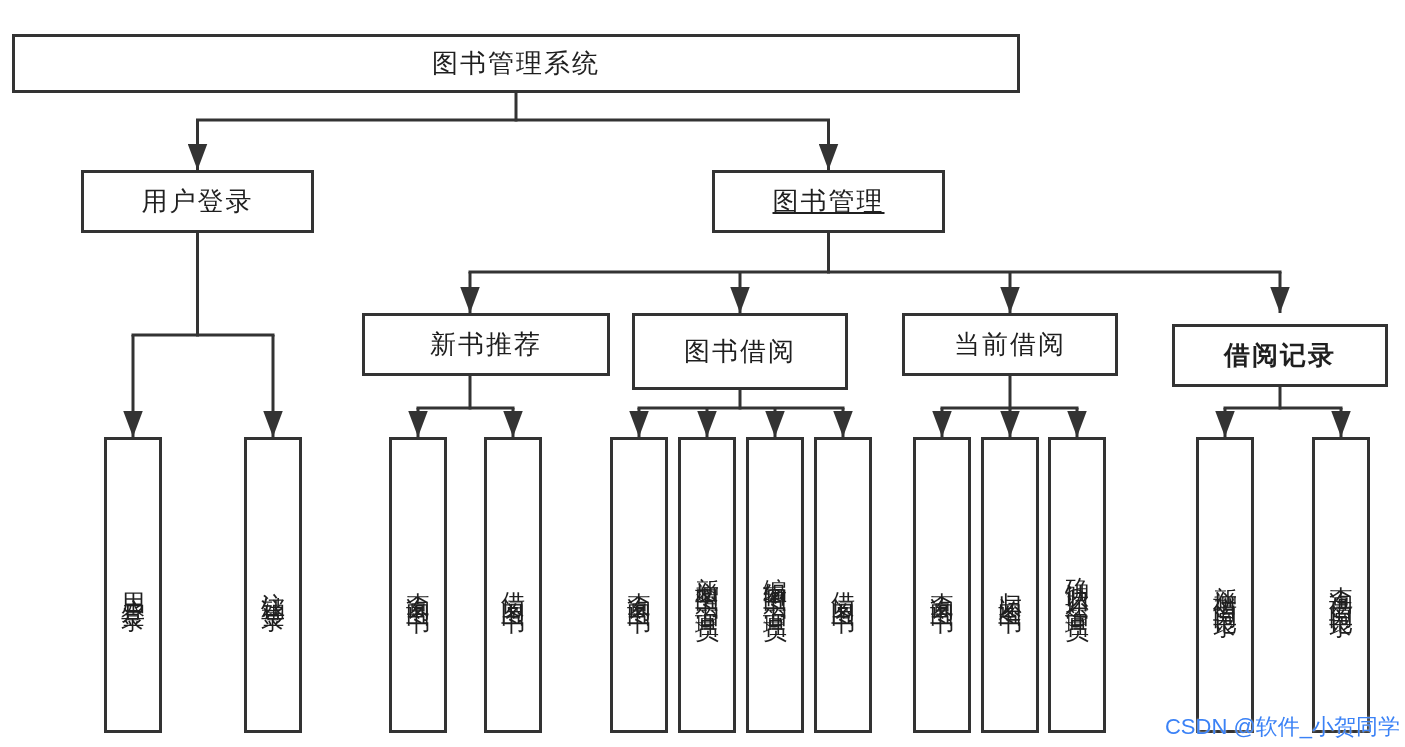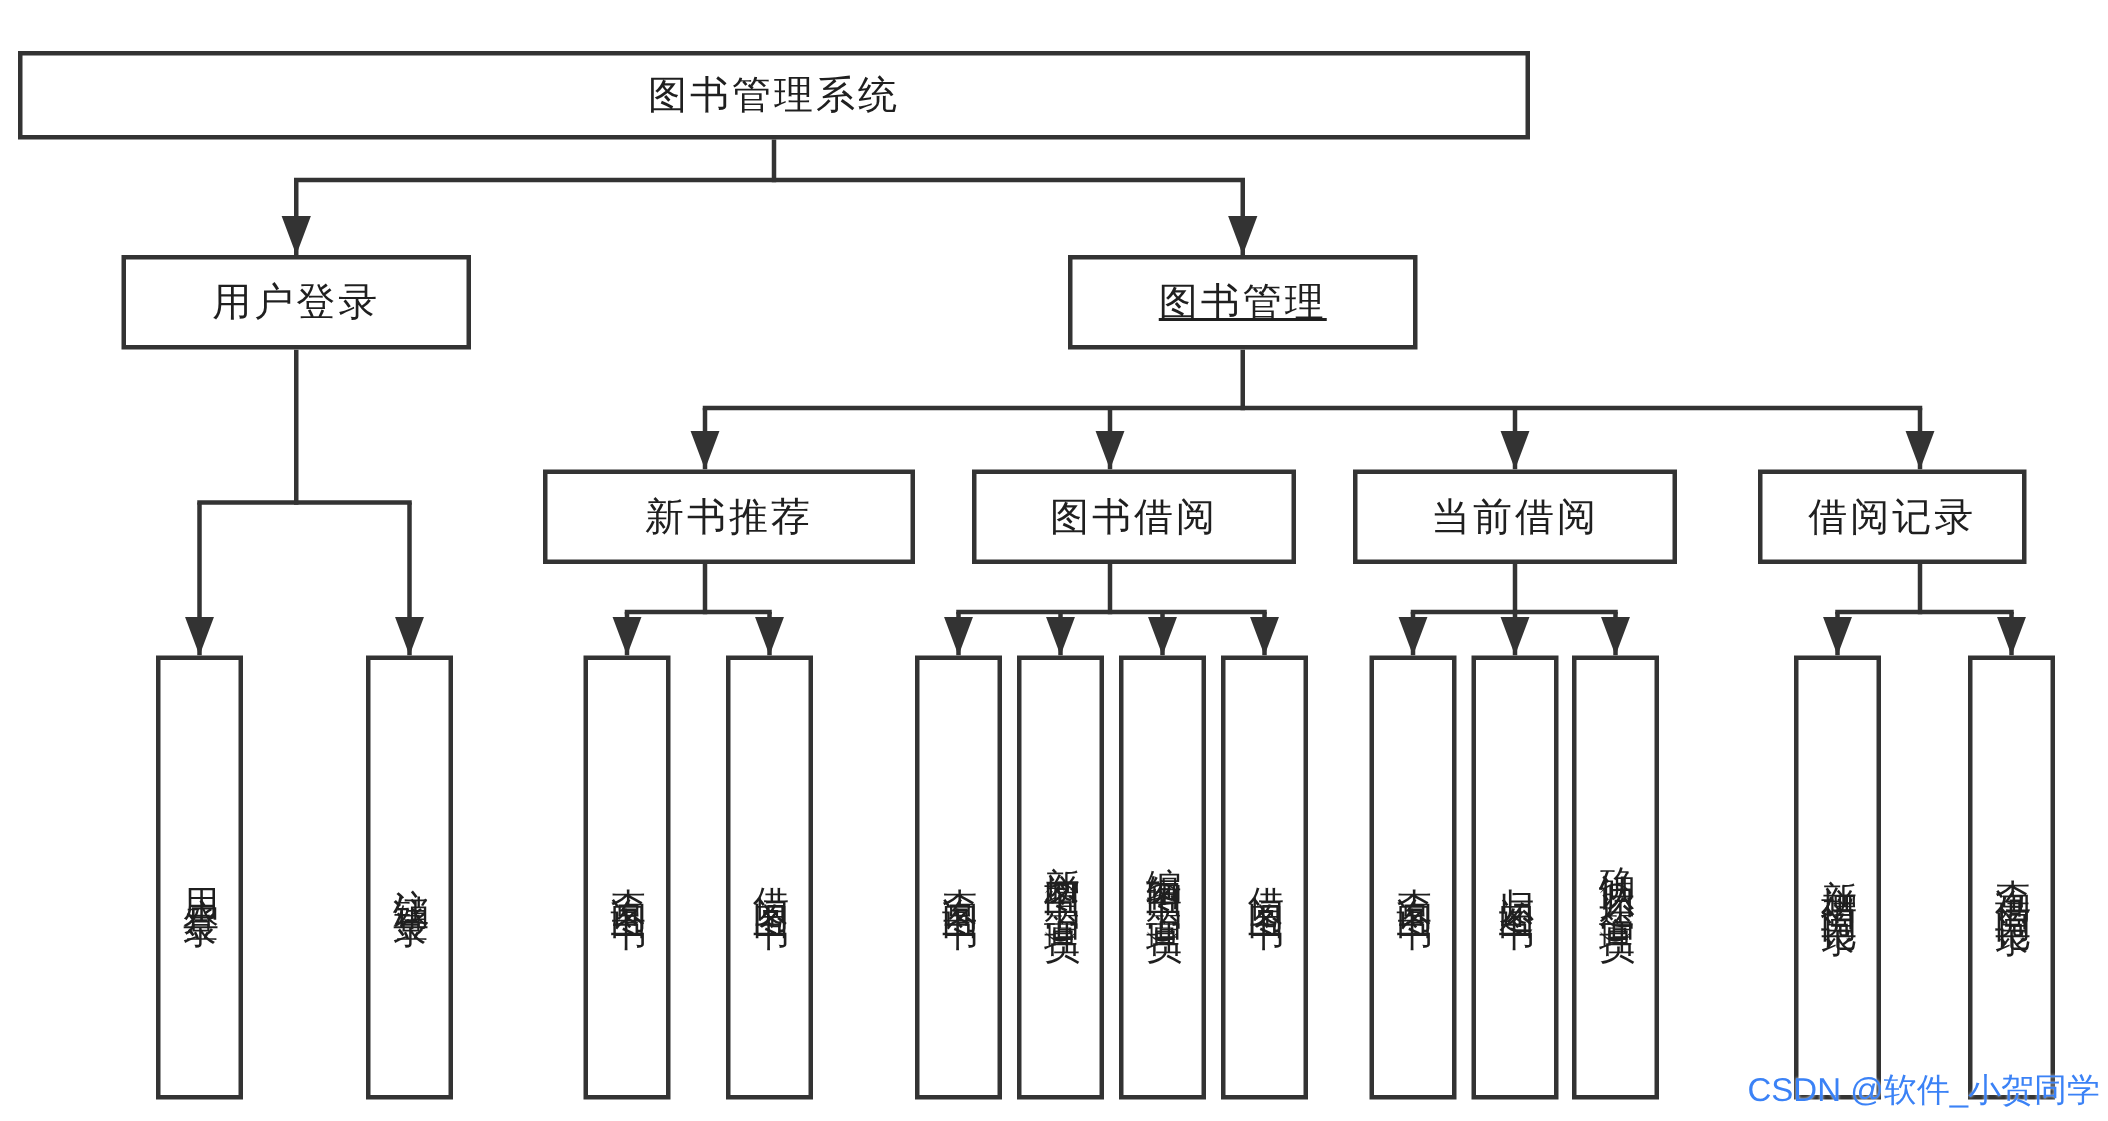--- a/index.html
+++ b/index.html
@@ -42,23 +42,23 @@
     font-size: 24px;
     letter-spacing: 6px;
     line-height: 1;
     white-space: nowrap;
   }
   
   .root  { left: 12px;   top: 11px;  width: 1008px; height: 59px; margin-top: 23px; }
   .lvl2a { left: 81px;   top: 170px; width: 233px;  height: 63px; }
   .lvl2b { left: 712px;  top: 170px; width: 233px;  height: 63px; text-decoration: underline; }
   .lvl3a { left: 362px;  top: 313px; width: 248px;  height: 63px; }
-  .lvl3b { left: 632px;  top: 313px; width: 216px;  height: 63px; margin-left: 16px; }
+  .lvl3b { left: 632px;  top: 313px; width: 216px;  height: 77px; }
   .lvl3c { left: 902px;  top: 313px; width: 216px;  height: 63px; text-align: right; }
-  .lvl3d { left: 1172px; top: 313px; width: 179px;  height: 63px; }
+  .lvl3d { left: 1172px; top: 324px; width: 216px;  height: 63px; font-weight: bold; }
   
   .leaf  { top: 437px; width: 58px; height: 296px; }
   .lf-a1 { left: 104px; }
   .lf-a2 { left: 244px; }
   .lf-b1 { left: 389px; }
   .lf-b2 { left: 484px; }
   .lf-c1 { left: 610px; }
   .lf-c2 { left: 678px; }
   .lf-c3 { left: 746px; }
   .lf-c4 { left: 814px; }

